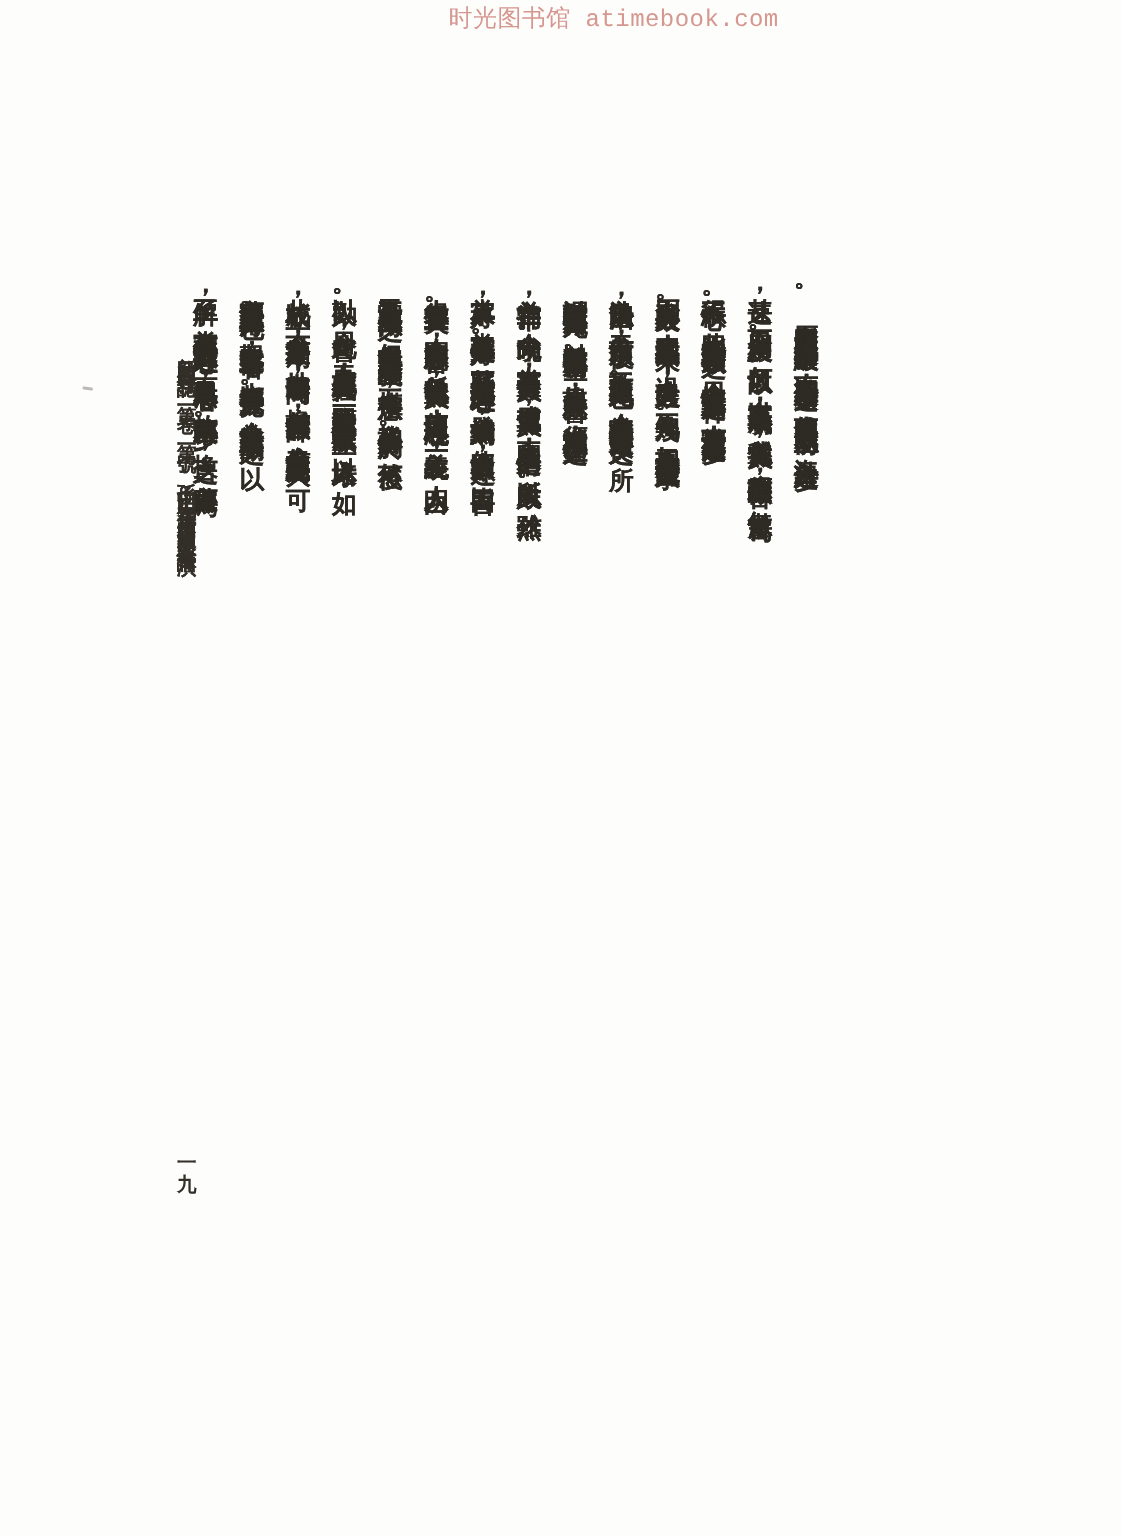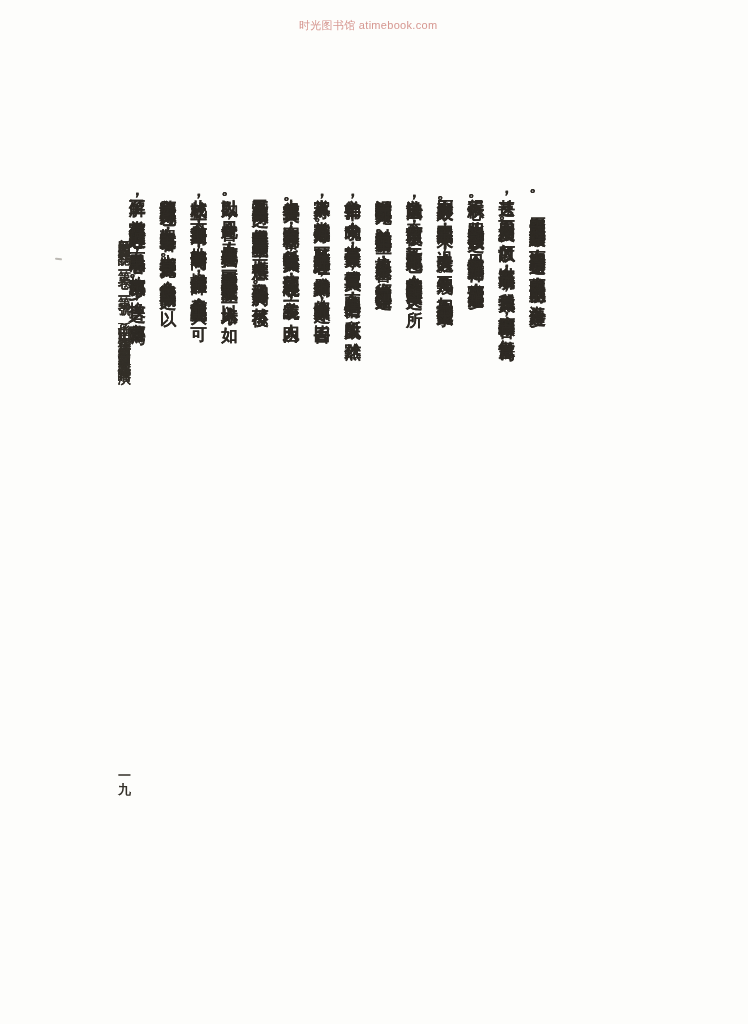--- a/index.html
+++ b/index.html
@@ -3,23 +3,23 @@
 <meta charset="utf-8">
 <style>
   html, body { margin:0; padding:0; background:#ffffff; }
   .page {
     position:relative; width:748px; height:1024px;
     background:#fdfdfb; overflow:hidden;
     font-family:"Liberation Serif", serif;
   }
   .watermark {
     position:absolute; top:2px; left:299px;
-    font-family:Liberation Sans, sans-serif;
-    font-size:11px; letter-spacing:0.3px;
-    color:#d28c85; opacity:0.9; white-space:nowrap;margin-top:16px;
+    font-family:Liberation Mono, monospace;
+    font-size:16px; letter-spacing:0.3px;
+    color:#d28c85; opacity:0.9; white-space:nowrap;
   }
   .body-text {
     position:absolute; top:186px; right:196px; height:704px;
     writing-mode:vertical-rl; text-orientation:mixed;
     font-size:16.5px; letter-spacing:1.2px; line-height:30.8px;
     font-weight:600; color:#2e2a24;
     text-shadow:0 0 0.4px #2e2a24;
   }
   .col { margin:0; padding:0; }
   .margin-title {

